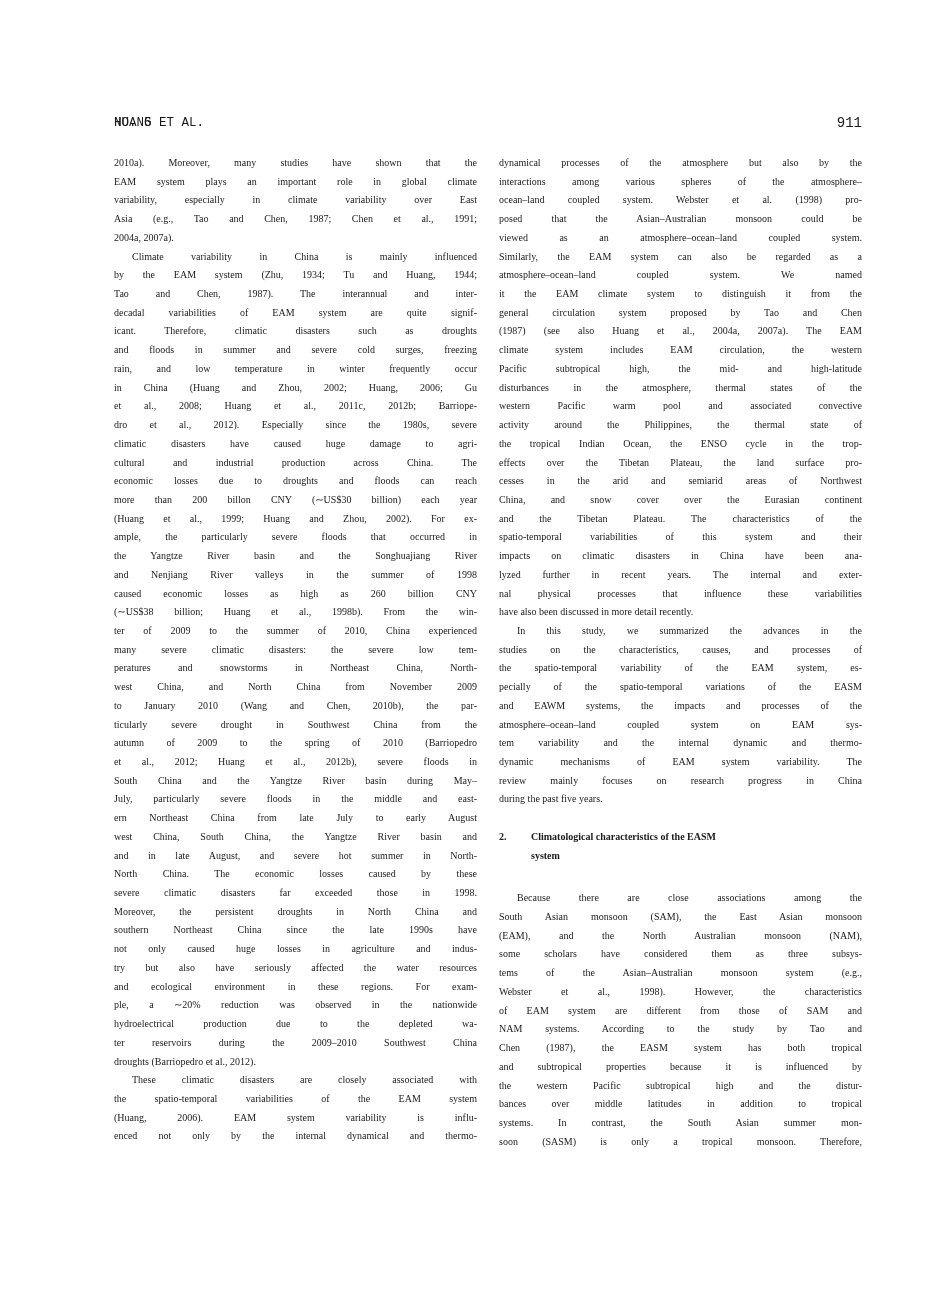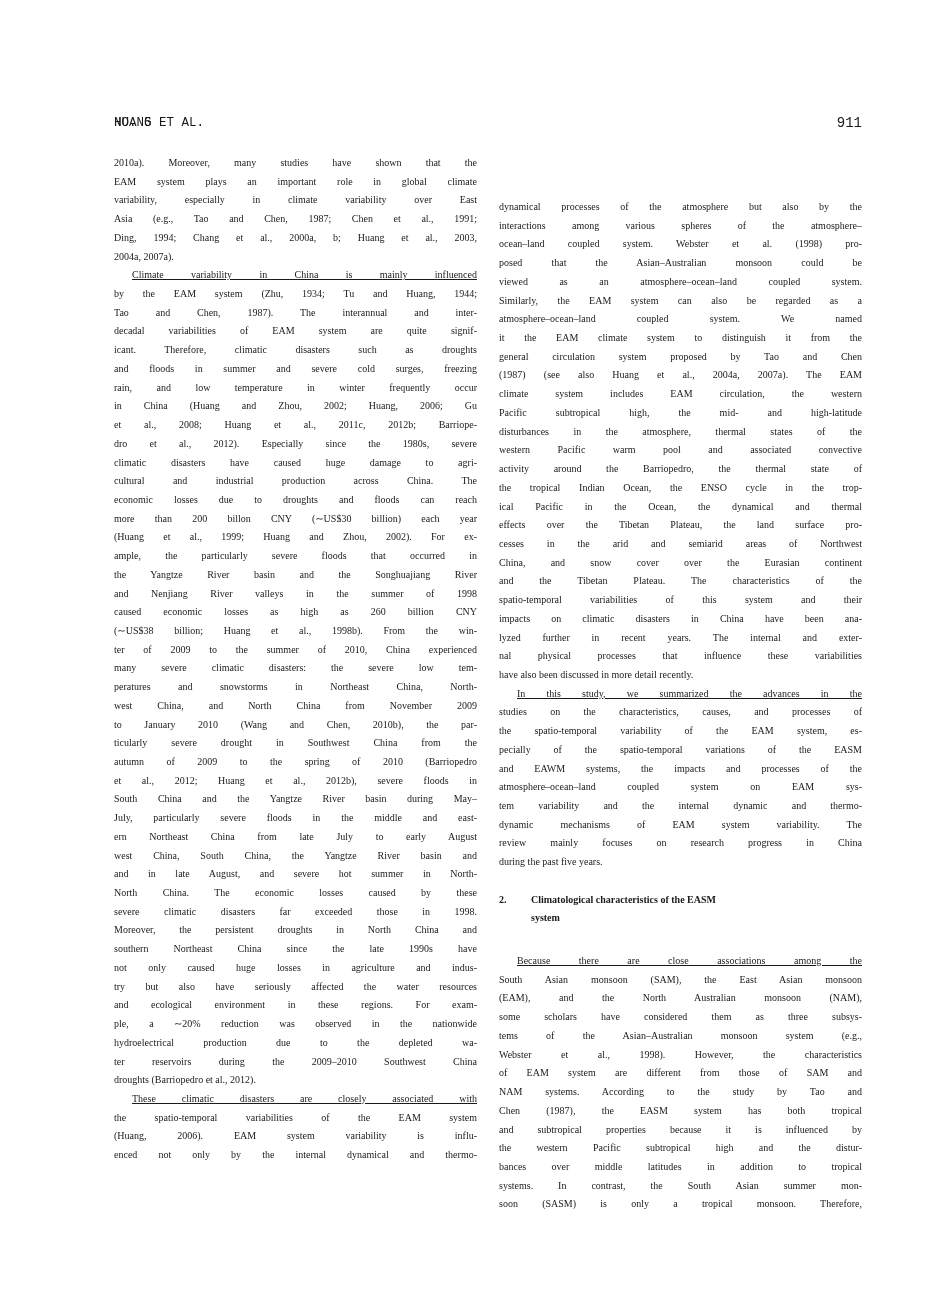--- a/index.html
+++ b/index.html
@@ -6,45 +6,44 @@
   body { width: 925px; height: 1309px; position: relative; overflow: hidden;
          font-family: "DejaVu Serif", "Liberation Serif", serif; color: #1a1a1a; }
   .header { position: absolute; top: 116px; left: 114px; width: 748px; height: 18px;
             font-family: Liberation Mono, monospace; font-size: 12.5px; }
   .header .left { position: absolute; left: 0; top: 0; }
   .header .center { position: absolute; left: 0; right: 0; text-align: left; top: 0; }
   .header .right { position: absolute; right: 0; top: 0; font-size: 14px; top: -1px; margin-left: 20px; }
   .col { position: absolute; top: 154px; width: 363px;
          font-family: "Liberation Serif", serif; font-size: 10px; }
   .col.left { left: 114px; }
-  .col.right { left: 499px; margin-top: 44px; }
+  .col.right { left: 499px; }
   .line { height: 18.72px; line-height: 18.72px; white-space: nowrap;
           text-align: justify; text-align-last: justify; overflow: visible; }
   .line.last { text-align-last: left; }
-  .line.indent { padding-left: 18px; text-decoration: underline; }
+  .line.indent { padding-left: 18px; }
   .gap { height: 18.72px; }
   .heading { font-weight: bold; font-family: "Liberation Serif", serif; }
   .heading .num { display: inline-block; width: 32px; }
   .heading.cont { padding-left: 32px; }
 </style>
 </head>
 <body>
 
 <div class="header">
   <span class="left">NO. 5</span>
   <span class="center">HUANG ET AL.</span>
   <span class="right">911</span>
 </div>
 
 <div class="col left" id="left-col">
     <div class="line">2010a). Moreover, many studies have shown that the</div>
     <div class="line">EAM system plays an important role in global climate</div>
     <div class="line">variability, especially in climate variability over East</div>
     <div class="line">Asia (e.g., Tao and Chen, 1987; Chen et al., 1991;</div>
-    <div class="line">Ding, 1994; Chang et al., 2000a, b; Huang et al., 2003,</div>
     <div class="line last">2004a, 2007a).</div>
     <div class="line indent">Climate variability in China is mainly influenced</div>
     <div class="line">by the EAM system (Zhu, 1934; Tu and Huang, 1944;</div>
     <div class="line">Tao and Chen, 1987).  The interannual and inter-</div>
     <div class="line">decadal variabilities of EAM system are quite signif-</div>
     <div class="line">icant.  Therefore, climatic disasters such as droughts</div>
     <div class="line">and floods in summer and severe cold surges, freezing</div>
     <div class="line">rain, and low temperature in winter frequently occur</div>
     <div class="line">in China (Huang and Zhou, 2002; Huang, 2006; Gu</div>
     <div class="line">et al., 2008; Huang et al., 2011c, 2012b; Barriope-</div>
@@ -97,23 +96,22 @@
     <div class="line">viewed as an atmosphere–ocean–land coupled system.</div>
     <div class="line">Similarly, the EAM system can also be regarded as a</div>
     <div class="line">atmosphere–ocean–land coupled system.  We named</div>
     <div class="line">it the EAM climate system to distinguish it from the</div>
     <div class="line">general circulation system proposed by Tao and Chen</div>
     <div class="line">(1987) (see also Huang et al., 2004a, 2007a).  The EAM</div>
     <div class="line">climate system includes EAM circulation, the western</div>
     <div class="line">Pacific subtropical high, the mid- and high-latitude</div>
     <div class="line">disturbances in the atmosphere, thermal states of the</div>
     <div class="line">western Pacific warm pool and associated convective</div>
-    <div class="line">activity around the Barriopedro, the thermal state of</div>
+    <div class="line">activity around the Philippines, the thermal state of</div>
     <div class="line">the tropical Indian Ocean, the ENSO cycle in the trop-</div>
-    <div class="line">ical Pacific in the Ocean, the dynamical and thermal</div>
     <div class="line">effects over the Tibetan Plateau, the land surface pro-</div>
     <div class="line">cesses in the arid and semiarid areas of Northwest</div>
     <div class="line">China, and snow cover over the Eurasian continent</div>
     <div class="line">and the Tibetan Plateau.  The characteristics of the</div>
     <div class="line">spatio-temporal variabilities of this system and their</div>
     <div class="line">impacts on climatic disasters in China have been ana-</div>
     <div class="line">lyzed further in recent years.  The internal and exter-</div>
     <div class="line">nal physical processes that influence these variabilities</div>
     <div class="line last">have also been discussed in more detail recently.</div>
     <div class="line indent">In this study, we summarized the advances in the</div>

